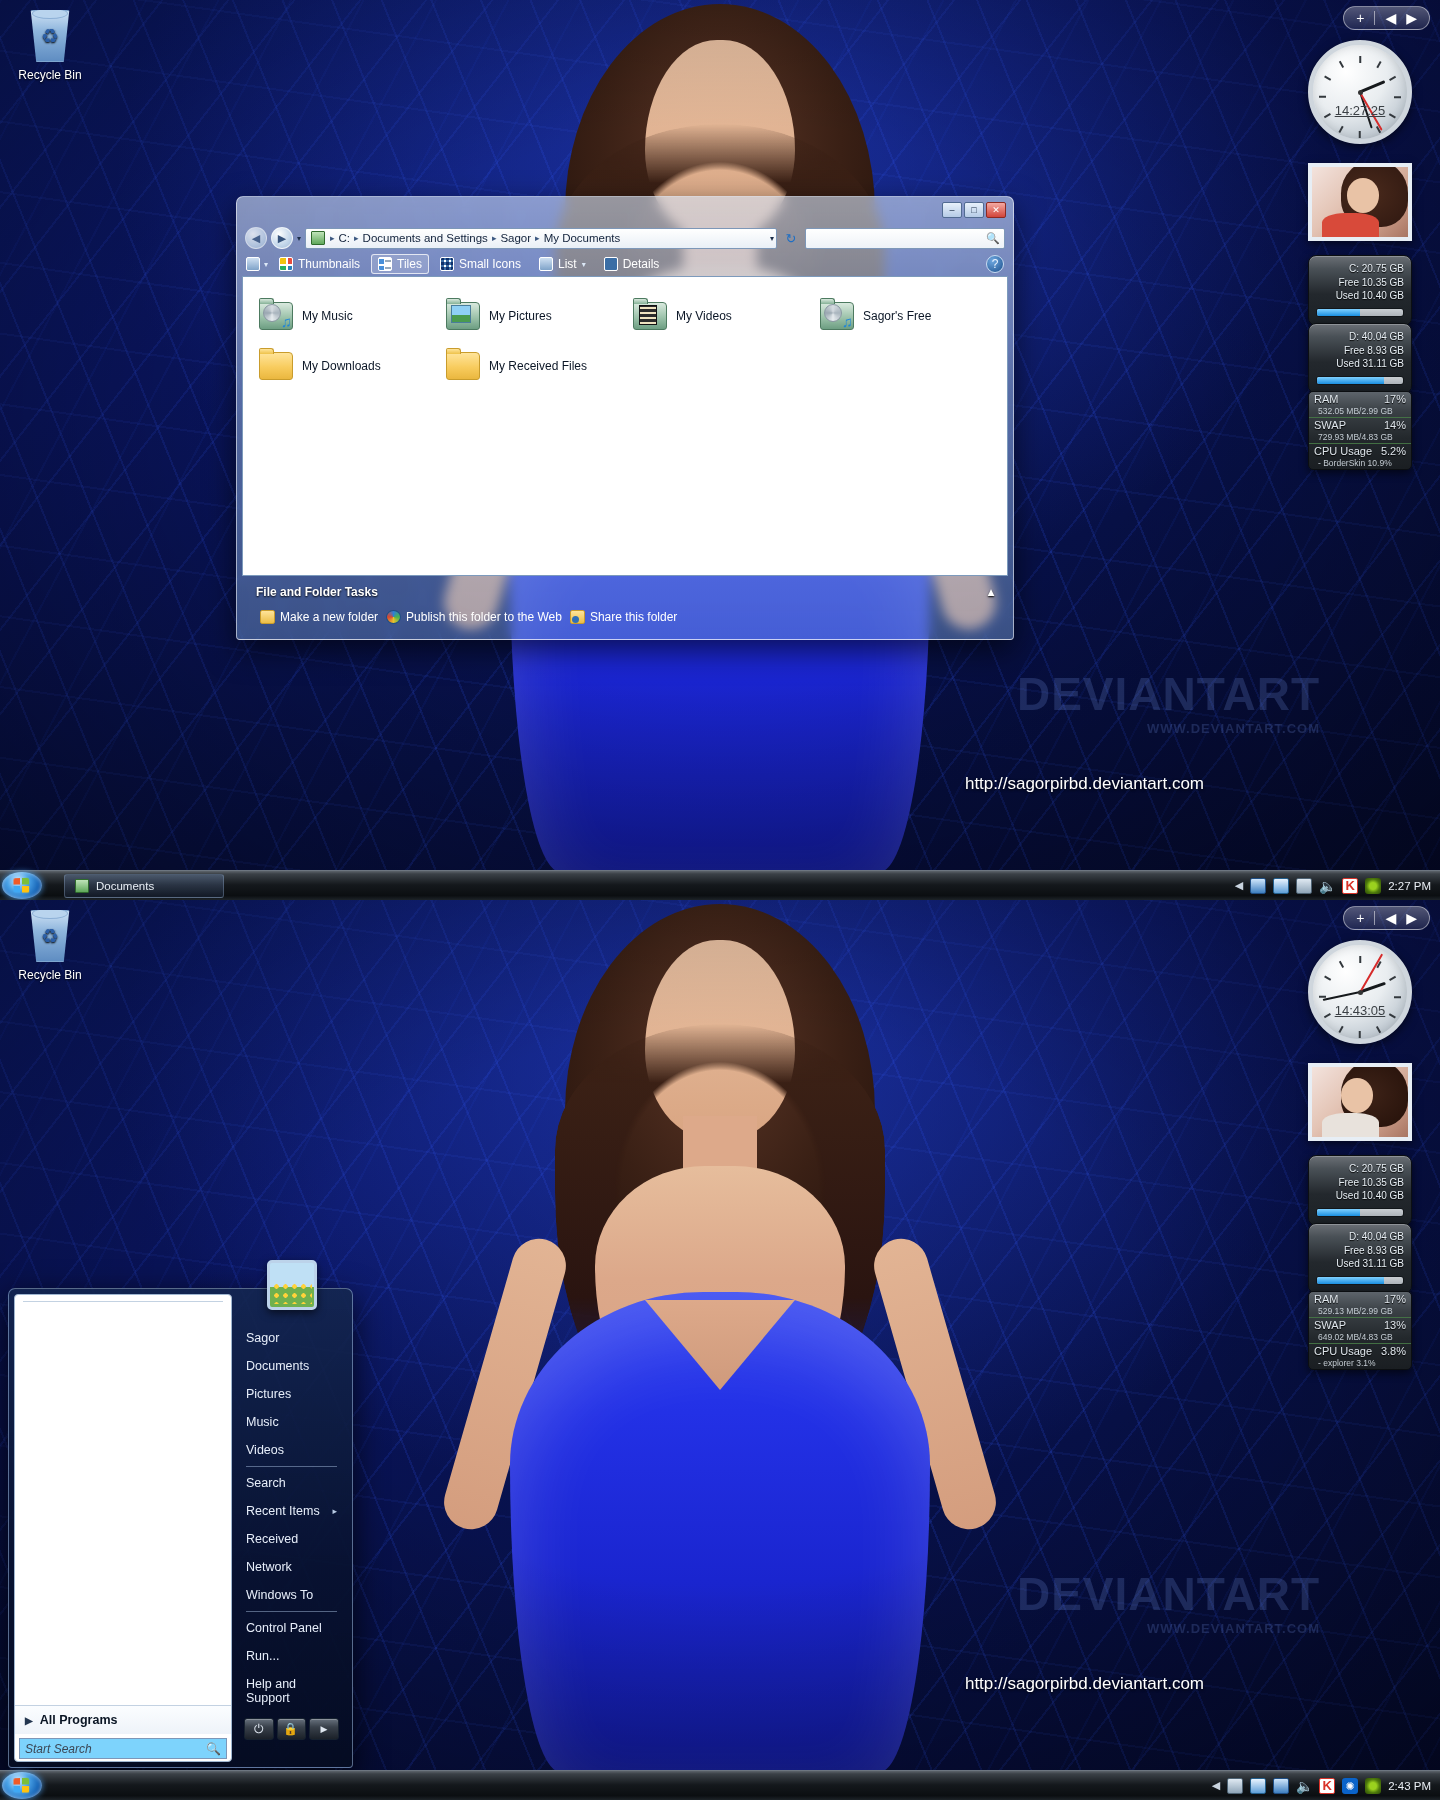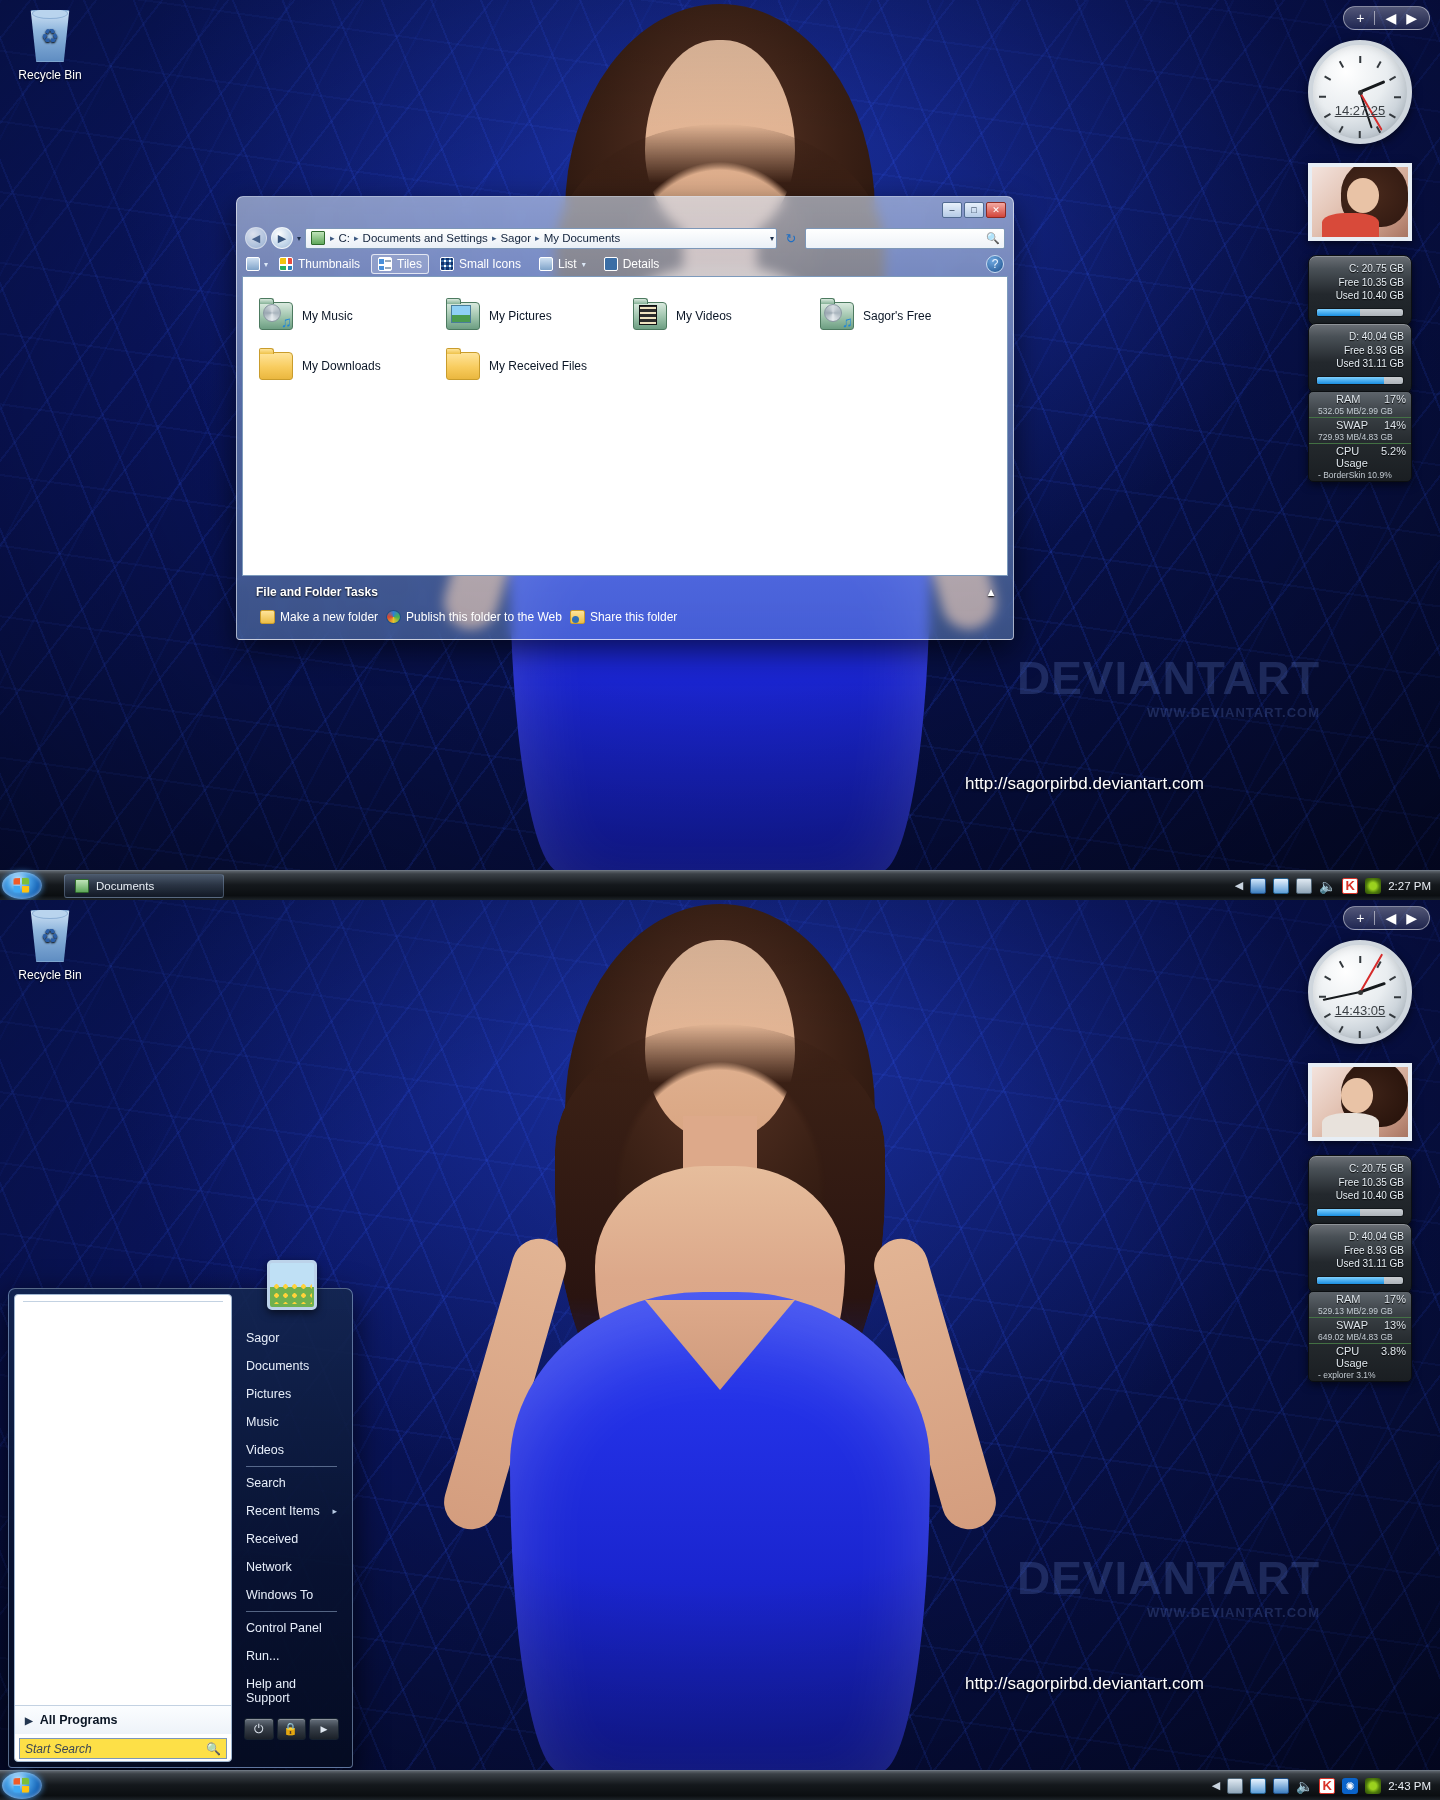--- a/index.html
+++ b/index.html
@@ -40,21 +40,21 @@
   .fig-dress { position:absolute; left:50%; transform:translateX(-50%); top:388px; width:420px; height:480px;
       background:linear-gradient(180deg,#2d3ff0 0%, #2331e6 25%, #1a25cf 60%, #121b9e 100%);
       border-radius:46% 46% 12% 12%/36% 36% 64% 64%; box-shadow: inset 0 40px 80px rgba(255,255,255,.18); }
   .fig-dress:after { content:""; position:absolute; left:50%; transform:translateX(-50%); top:8px; width:150px; height:90px;
       background:linear-gradient(180deg,#dda98a,#cf9a7c); clip-path:polygon(0 0,100% 0,50% 100%); }
   .fig-armL,.fig-armR { position:absolute; top:330px; width:54px; height:300px; background:linear-gradient(180deg,#e2b494,#d49d7e); border-radius:30px; }
   .fig-armL { left:38px; transform:rotate(16deg); }
   .fig-armR { right:38px; transform:rotate(-16deg); }
 
   
-  .wm { position:absolute; right:120px; bottom:180px; color:rgba(120,150,230,.22); font-size:46px; font-weight:bold; letter-spacing:1px; }
+  .wm { position:absolute; right:120px; bottom:164px; color:rgba(120,150,230,.22); font-size:46px; font-weight:bold; letter-spacing:1px; }
   .wm small { display:block; font-size:13px; letter-spacing:1px; text-align:right; }
   .site-url { position:absolute; right:236px; bottom:106px; color:#fff; font-size:17px; text-shadow:0 1px 3px rgba(0,0,0,.9); }
 
   
   .icon-desk { position:absolute; width:92px; text-align:center; color:#fff; font-size:12px; text-shadow:0 1px 2px #000; }
   .bin { width:46px; height:52px; margin:0 auto 6px; position:relative;
      background:linear-gradient(180deg,#cfe2f5 0%, #8fb6dd 40%, #5f8dc2 100%);
      border-radius:6px 6px 10px 10px; border:1px solid #7fa6cf; clip-path:polygon(8% 0,92% 0,80% 100%,20% 100%); }
   .bin:before { content:""; position:absolute; left:4px; right:4px; top:-3px; height:9px; background:#b9d4ee; border-radius:50%; border:1px solid #8cb0d6; }
   .bin:after { content:"♻"; position:absolute; inset:0; display:flex; align-items:center; justify-content:center; color:#2b5fa8; font-size:20px; }
@@ -87,21 +87,21 @@
   .disk-gadget { position:absolute; width:104px; border-radius:8px; padding:6px 7px 8px;
       background:linear-gradient(180deg,#6b7076 0%, #4a5157 18%, #23282d 55%, #1b2025 100%);
       border:1px solid #0c0f12; box-shadow:0 3px 8px rgba(0,0,0,.6), inset 0 1px 0 rgba(255,255,255,.25); color:#e6edf3; }
   .disk-gadget .line { text-align:right; font-size:10px; line-height:13.5px; text-shadow:0 1px 1px #000; white-space:nowrap; }
   .disk-gadget .bar { margin-top:5px; height:9px; border-radius:3px; background:linear-gradient(180deg,#c9ced3,#aeb4ba); border:1px solid #12161a; overflow:hidden; }
   .disk-gadget .bar i { display:block; height:100%; background:linear-gradient(180deg,#7fd0ff,#1b8fe0); }
 
   .res-gadget { position:absolute; width:104px; border-radius:5px; overflow:hidden;
       background:linear-gradient(180deg,#5d646b 0%, #3a4045 25%, #23282c 60%, #1a1e22 100%);
       border:1px solid #0b0e11; box-shadow:0 3px 8px rgba(0,0,0,.6); color:#dfe6ec; font-size:10px; }
-  .res-gadget .row { display:flex; justify-content:space-between; padding:1px 5px; font-size:11px; text-shadow:0 1px 1px #000;margin-left:22px; }
+  .res-gadget .row { display:flex; justify-content:space-between; padding:1px 5px; font-size:11px; text-shadow:0 1px 1px #000; }
   .res-gadget .sub { padding:0 5px 1px 9px; font-size:8.5px; color:#c3cbd2; border-bottom:1px solid rgba(70,120,70,.9); }
 
   
   .win { position:absolute; border-radius:7px 7px 4px 4px; padding:5px;
       background:linear-gradient(180deg, rgba(210,225,245,.62) 0%, rgba(160,190,230,.50) 45%, rgba(120,160,215,.45) 100%);
       border:1px solid rgba(255,255,255,.55); box-shadow:0 10px 30px rgba(0,0,0,.6); backdrop-filter:blur(6px); }
   .titlebar { height:22px; position:relative; }
   .wbtns { position:absolute; right:2px; top:0; display:flex; gap:2px; }
   .wbtn { width:20px; height:16px; border-radius:2px; border:1px solid #516b92; display:flex; align-items:center; justify-content:center;
       font-size:9px; color:#12243d; background:linear-gradient(180deg,#e8f1fb,#b5cbe6); }
@@ -213,21 +213,21 @@
   .ff:after { content:""; position:absolute; left:6px; top:7px; width:15px; height:14px; border-radius:50%;
       background:radial-gradient(circle at 60% 50%, #3a6fbf, #19407d); }
   .mail { width:28px; height:24px; flex:none; position:relative; background:linear-gradient(180deg,#eef5fd,#cfe1f4); border:1px solid #7a99bb; border-radius:2px; }
   .mail:after { content:""; position:absolute; inset:0; background:linear-gradient(135deg,transparent 46%, #8fb0d4 46% 54%, transparent 54%),
       linear-gradient(-135deg,transparent 46%, #8fb0d4 46% 54%, transparent 54%); }
   .sm-sep { height:1px; background:#c3d2e2; margin:6px 8px; }
   .sm-blank { flex:1; }
   .sm-all { display:flex; align-items:center; gap:7px; padding:7px 10px; font-size:12.5px; font-weight:bold; color:#0a1524;
       border-top:1px solid #c3d2e2; background:linear-gradient(180deg,#fbfdff,#eef3f9); }
   .sm-all .arr { color:#23364f; font-size:10px; }
-  .sm-search { margin:4px 4px 2px; height:21px; display:flex; align-items:center; border:1px solid #7d97b8; background:#fde047; padding:0 5px; }
+  .sm-search { margin:4px 4px 2px; height:21px; display:flex; align-items:center; border:1px solid #7d97b8; background:#7dd3fc; padding:0 5px; }
   .sm-search .ph { flex:1; font-size:12px; font-style:italic; color:#3b4654; }
   .sm-search .mag { color:#2f62a8; font-size:12px; }
 
   .sm-right { flex:1; display:flex; flex-direction:column; padding:0 0 0 4px; position:relative; }
   .sm-user { width:50px; height:50px; margin:-34px auto 14px; border-radius:5px; border:3px solid #bcd3ea;
       background:linear-gradient(180deg,#bfe0f5 0 55%, #6fb04e 55% 100%); box-shadow:0 3px 8px rgba(0,0,0,.6); position:relative; overflow:hidden; }
   .sm-user:after { content:""; position:absolute; left:2px; right:2px; bottom:3px; height:22px;
       background-image:radial-gradient(circle,#ffd23a 0 2px, transparent 2.5px); background-size:9px 9px; }
   .sm-item { color:#e7eefa; font-size:12.5px; padding:7px 10px; display:flex; align-items:center; justify-content:space-between; }
   .sm-item .arr { font-size:9px; color:#b9cbe4; }

